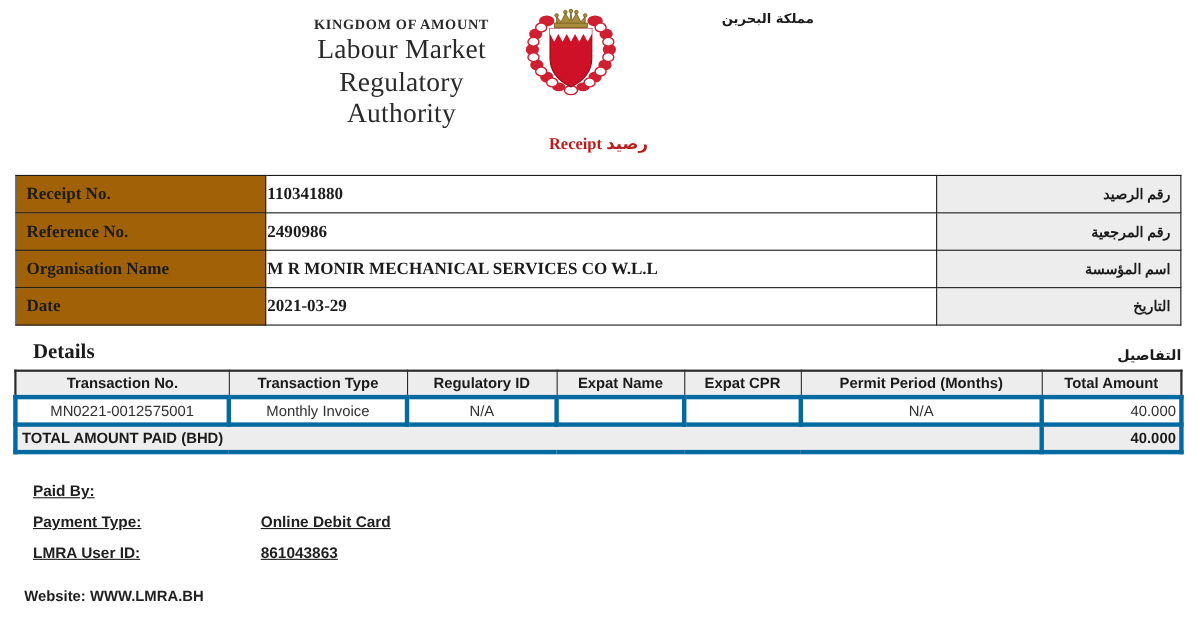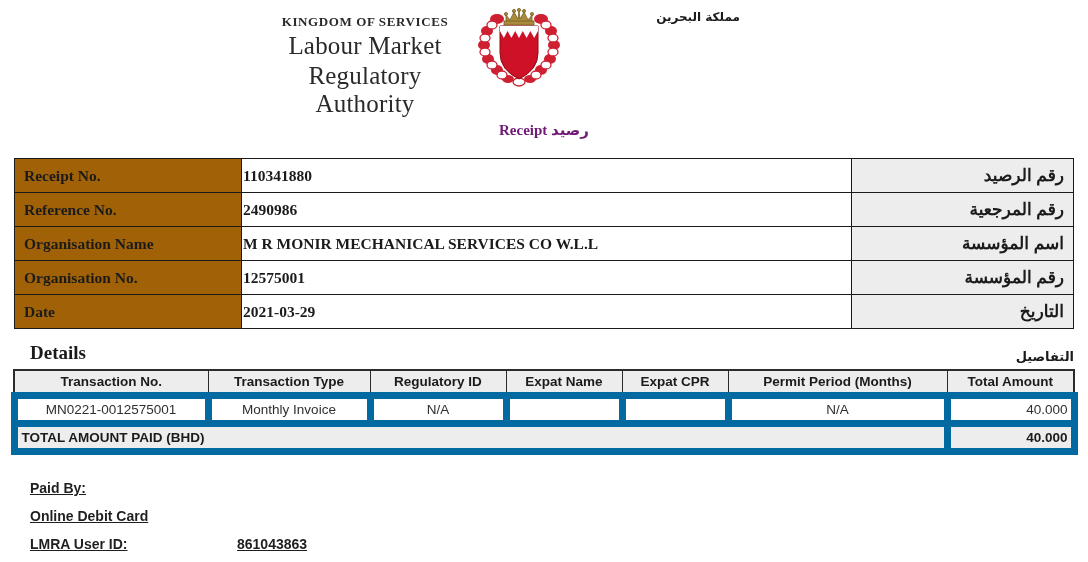--- a/index.html
+++ b/index.html
@@ -11,57 +11,57 @@
   .header{display:flex;justify-content:center;align-items:flex-start;padding-top:6px;}
   .hdr-en{font-family:"Liberation Serif",serif;text-align:center;margin-top:8px;color:#2a2a2a;width:200px;}
   .hdr-kingdom{font-size:13px;font-weight:bold;letter-spacing:.6px;}
   .hdr-auth{font-size:25px;line-height:1.12;letter-spacing:.2px;margin-top:2px;}
   .logo-wrap{margin:0 8px;}
   .hdr-ar{font-family:"DejaVu Sans",sans-serif;text-align:center;margin-top:4px;width:250px;direction:rtl;}
   .hdr-kingdom-ar{font-size:12px;font-weight:bold;}
   .hdr-auth-ar{font-size:27px;font-weight:bold;margin-top:1px;letter-spacing:-1px;}
   .receipt-title{
     text-align:center;font-family:"Liberation Serif","DejaVu Sans",serif;
-    font-weight:bold;font-size:15px;color:#701a75;margin-top:3px;
+    font-weight:bold;font-size:15px;color:#b91c1c;margin-top:3px;
   }
   
   .main-table{width:1060px;margin:19px auto 0;border-collapse:collapse;table-layout:fixed;}
   .main-table td{border:1px solid #1a1a1a;height:31px;
     font-family:"Liberation Serif","DejaVu Sans",serif;font-weight:bold;font-size:15.5px;color:#1b1b1b;}
   .main-table td.lbl{width:216px;background:#a16207;padding-left:9px;}
   .main-table td.val{text-align:left;}
   .main-table td.ar{width:211px;background:#EDEDEE;text-align:right;padding-right:9px;
-    font-family:Liberation Sans, sans-serif;font-size:17px;direction:rtl;}
+    font-family:Liberation Serif, serif;font-size:13px;direction:rtl;}
   
   .details-head{width:1060px;margin:13px auto 0;display:flex;justify-content:space-between;align-items:flex-end;}
   .details-title{font-family:"Liberation Serif",serif;font-weight:bold;font-size:19px;padding-left:16px;}
   .details-title-ar{font-family:"DejaVu Sans",sans-serif;font-weight:bold;font-size:13px;direction:rtl;}
   .details-table{width:1060px;margin:5px auto 16px;border-collapse:collapse;table-layout:fixed;
     border:2px solid #2b2b2b;font-size:13.5px;color:#2f2f2f;}
   .details-table th{background:#EDEDEE;border:1px solid #2b2b2b;height:21px;
     font-size:13.5px;font-weight:bold;color:#1b1b1b;text-align:center;padding:0 2px;}
-  .details-table td{border:7px solid #0369a1;height:21px;text-align:center;padding:0 3px;}
+  .details-table td{border:4px solid #0369a1;height:21px;text-align:center;padding:0 3px;}
   .details-table td.num{text-align:right;}
   .details-table tr.total td{background:#EDEDEE;font-weight:bold;color:#1b1b1b;}
   .details-table tr.total td.tl{text-align:left;padding-left:4px;}
   
   .payment{margin:25px 0 0 30px;font-size:14px;font-weight:bold;color:#1f1f1f;text-decoration:underline;}
   .pay-row{display:flex;margin-bottom:11px;line-height:17px;}
   .pay-label{width:207px;}
   
   .footer{margin:22px 0 0 22px;font-size:13.5px;font-weight:bold;color:#1f1f1f;line-height:18px;}
 </style>
 </head>
 <body>
 
 <div class="page">
 
   <div class="header">
     <div class="hdr-en">
-      <div class="hdr-kingdom">KINGDOM OF SERVICES</div>
+      <div class="hdr-kingdom">KINGDOM OF AMOUNT</div>
       <div class="hdr-auth">Labour Market</div>
       <div class="hdr-auth">Regulatory Authority</div>
     </div>
 
     <div class="logo-wrap">
       <svg width="92" height="86" viewBox="0 0 92 86">
 
         <g fill="#CE2030">
           <ellipse cx="24" cy="13" rx="7" ry="5"></ellipse>
             <ellipse cx="68" cy="13" rx="7" ry="5"></ellipse>
@@ -128,25 +128,20 @@
         <td class="lbl">Reference No.</td>
         <td class="val">2490986</td>
         <td class="ar">رقم المرجعية</td>
       </tr>
       <tr>
         <td class="lbl">Organisation Name</td>
         <td class="val">M R MONIR MECHANICAL SERVICES CO W.L.L</td>
         <td class="ar">اسم المؤسسة</td>
       </tr>
       <tr>
-        <td class="lbl">Organisation No.</td>
-        <td class="val">12575001</td>
-        <td class="ar">رقم المؤسسة</td>
-      </tr>
-      <tr>
         <td class="lbl">Date</td>
         <td class="val">2021-03-29</td>
         <td class="ar">التاريخ</td>
       </tr>
     </tbody>
   </table>
 
   <div class="details-head">
     <div class="details-title">Details</div>
     <div class="details-title-ar">التفاصيل</div>
@@ -189,20 +184,21 @@
       </tr>
     </tbody>
   </table>
 
   <div class="payment">
     <div class="pay-row">
       <div class="pay-label">Paid By:</div>
       <div></div>
     </div>
     <div class="pay-row">
+      <div class="pay-label">Payment Type:</div>
       <div>Online Debit Card</div>
     </div>
     <div class="pay-row">
       <div class="pay-label">LMRA User ID:</div>
       <div>861043863</div>
     </div>
   </div>
 
   <div class="footer">
     <div>Website: WWW.LMRA.BH</div>

